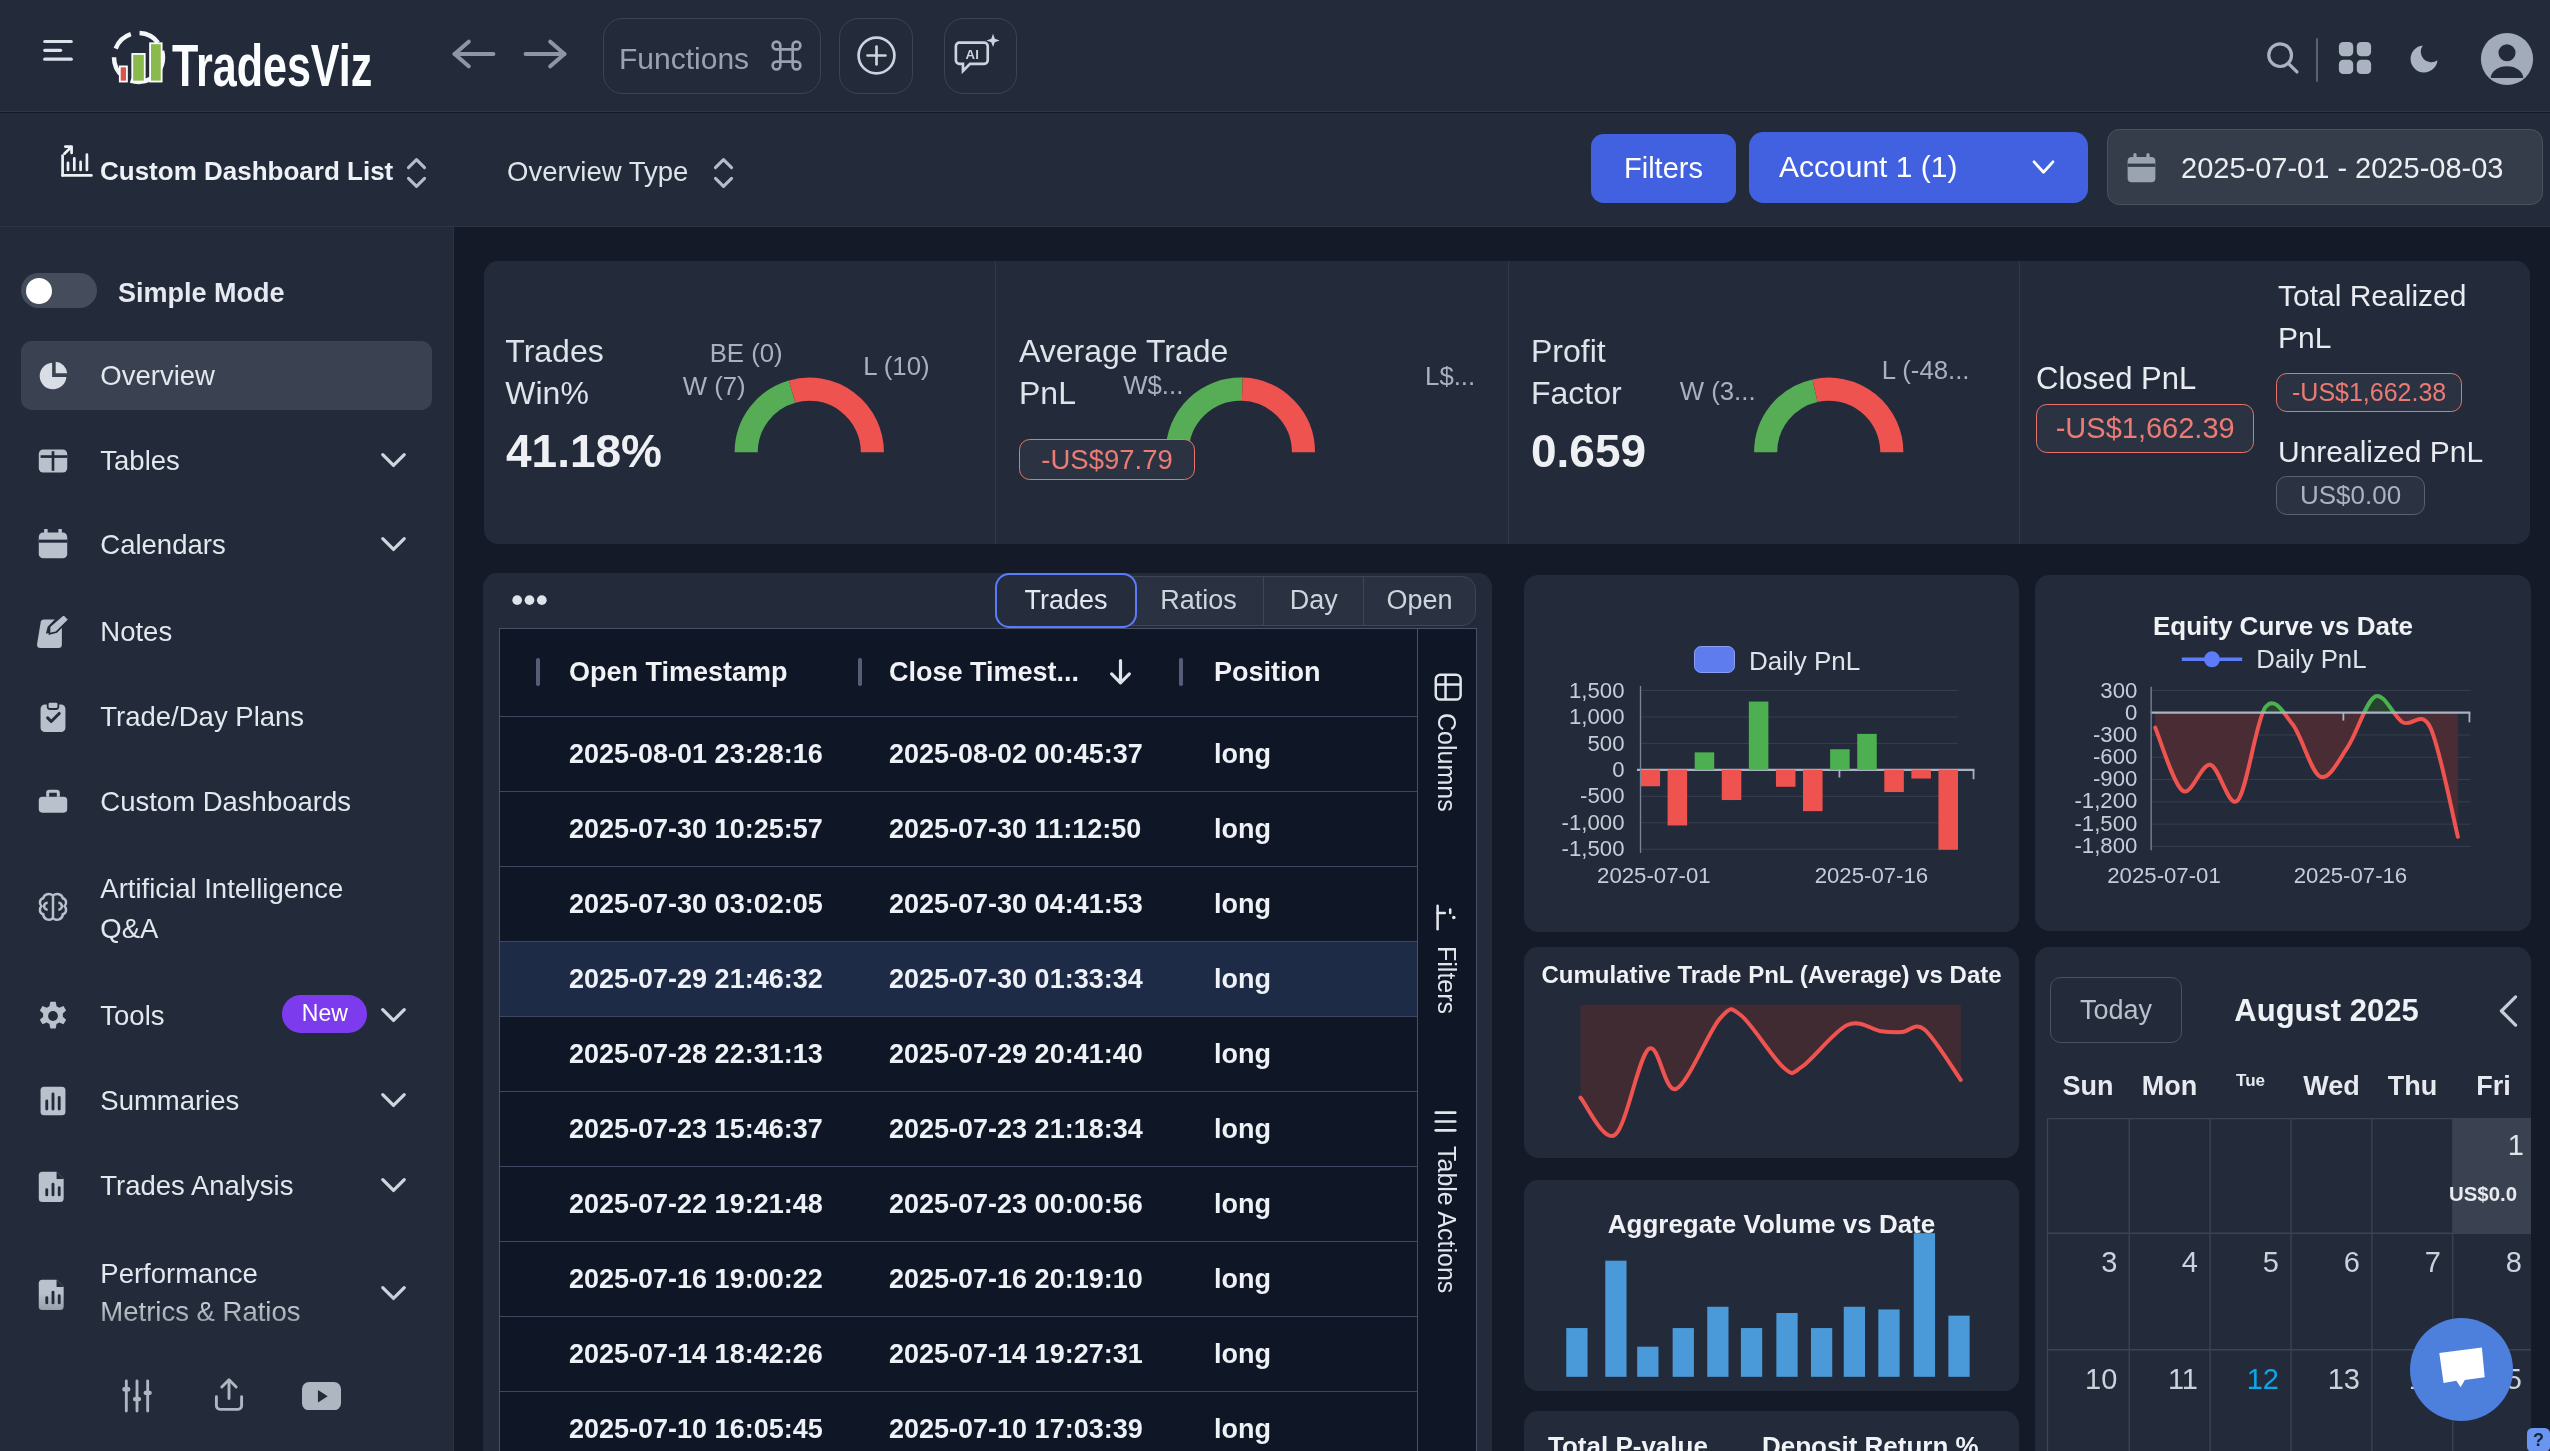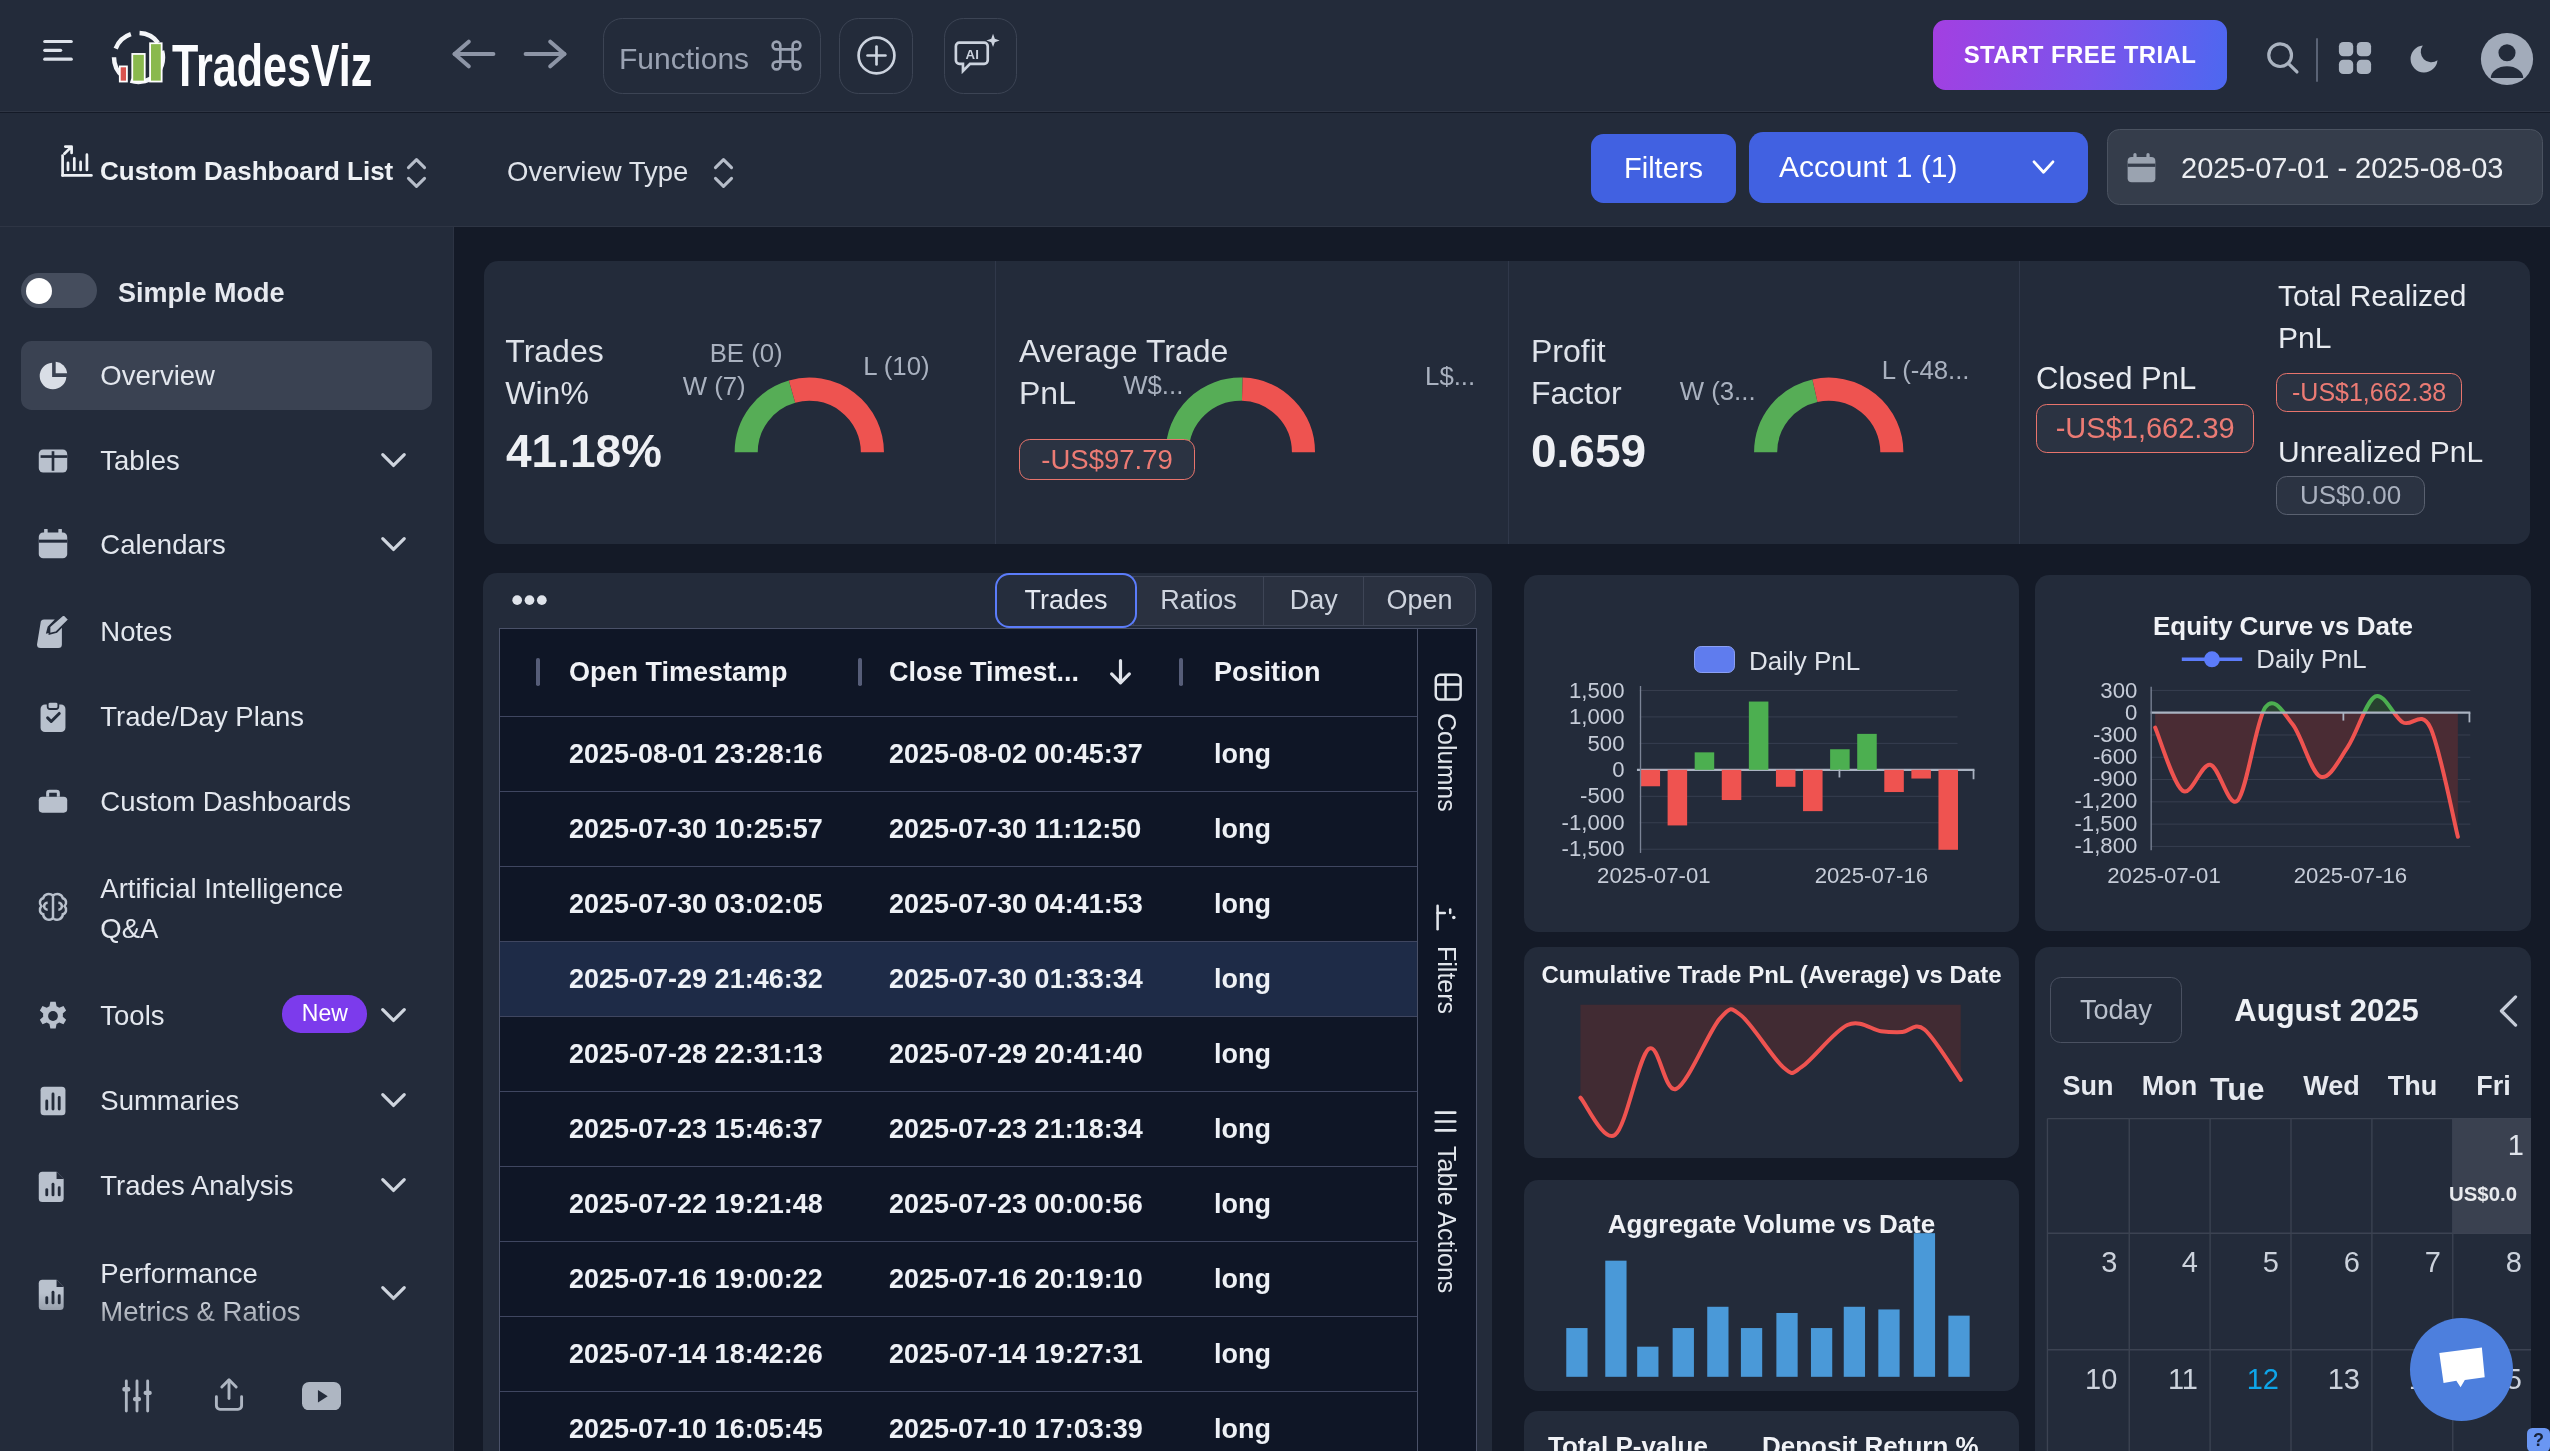--- a/index.html
+++ b/index.html
@@ -67,21 +67,20 @@
         <line x1="14" y1="24" x2="34" y2="24" stroke="#ccd3de" stroke-width="3" stroke-linecap="round"></line>
       </svg>
 
   <div class="iconbtn" style="left:944px;top:18px;width:73px;height:76px;"></div>
   <svg class="abs" style="left:954px;top:32px;" width="48" height="46" viewBox="0 0 54 52">
     <path d="M6 12 h28 a4 4 0 0 1 4 4 v16 a4 4 0 0 1 -4 4 h-16 l-8 8 v-8 h-4 a4 4 0 0 1 -4 -4 v-16 a4 4 0 0 1 4 -4 z" fill="none" stroke="#ccd3de" stroke-width="3"></path>
     <text x="13" y="30" font-size="15" font-weight="700" fill="#ccd3de" font-family="Liberation Sans">AI</text>
     <path d="M44 2 l2 5.5 L51.5 9.5 l-5.5 2 L44 17 l-2 -5.5 L36.5 9.5 l5.5 -2 z" fill="#ccd3de"></path>
   </svg>
 
-  <div class="abs" style="left:1933px;top:19.5px;width:294px;height:70px;border-radius:12.4px;background:linear-gradient(100deg,#a33fe1 0%,#7a55ec 55%,#4c68f0 100%);display:flex;align-items:center;justify-content:center;color:#fff;font-size:24px;font-weight:700;letter-spacing:0.4px;">START FREE TRIAL</div>
 
   <svg class="abs" style="left:2265px;top:40px;" width="37" height="37" viewBox="0 0 44 44">
         <circle cx="18" cy="18" r="13.5" fill="none" stroke="#aab3c0" stroke-width="3.8"></circle>
         <line x1="28" y1="28" x2="38" y2="38" stroke="#aab3c0" stroke-width="3.8" stroke-linecap="round"></line>
       </svg>
   <div class="abs" style="left:2316px;top:38px;width:2.2px;height:44px;background:#5a6375;border-radius:1.8px;"></div>
 
   <svg class="abs" style="left:2338px;top:41px;" width="34" height="34" viewBox="0 0 38 38">
         <g fill="#aab3c0">
           <rect x="1" y="1" width="16" height="16" rx="5"></rect>
@@ -569,21 +568,21 @@
   </svg>
 </div>
 <div class="card" id="c-cal" style="left:2035px;top:947px;width:496px;height:505px;border-bottom-left-radius:0;border-bottom-right-radius:0;overflow:hidden;">
   <div class="abs" style="left:15px;top:30px;width:132px;height:66px;border:1.8px solid #4a5161;border-radius:10.7px;display:flex;align-items:center;justify-content:center;color:#b9c0cc;font-size:27px;">Today</div>
   <div class="abs" style="left:158px;top:46px;width:267px;text-align:center;font-size:31px;font-weight:700;color:#eef1f5;">August 2025</div>
   <svg class="abs" style="left:462px;top:46px;" width="23" height="36" viewBox="0 0 26 40">
         <polyline points="21,4 5,20 21,36" stroke="#c6ccd8" stroke-width="3.6" fill="none" stroke-linecap="round" stroke-linejoin="round"></polyline>
       </svg>
   <div class="abs" style="top:124px;width:81px;text-align:center;font-size:27px;font-weight:700;color:#e6e9ef;left:12.4px;">Sun</div>
   <div class="abs" style="top:124px;width:81px;text-align:center;font-size:27px;font-weight:700;color:#e6e9ef;left:94px;">Mon</div>
-  <div class="abs" style="top:124px;width:81px;text-align:left;font-size:32px;font-weight:700;color:#e6e9ef;left:175px;">Tue</div>
+  <div class="abs" style="top:124px;width:81px;text-align:center;font-size:17px;font-weight:700;color:#e6e9ef;left:175px;">Tue</div>
   <div class="abs" style="top:124px;width:81px;text-align:center;font-size:27px;font-weight:700;color:#e6e9ef;left:256px;">Wed</div>
   <div class="abs" style="top:124px;width:81px;text-align:center;font-size:27px;font-weight:700;color:#e6e9ef;left:337px;">Thu</div>
   <div class="abs" style="top:124px;width:81px;text-align:center;font-size:27px;font-weight:700;color:#e6e9ef;left:418px;">Fri</div>
 
   <div class="abs" style="left:418px;top:172px;width:81px;height:115px;background:#3a4150;"></div>
   <svg class="abs" style="left:0;top:0;" width="496" height="505" viewBox="0 0 558 568">
     <g stroke="#3c4352" stroke-width="1.5">
       <line x1="14" y1="193" x2="558" y2="193"></line>
       <line x1="14" y1="322" x2="558" y2="322"></line>
       <line x1="14" y1="453" x2="558" y2="453"></line>

